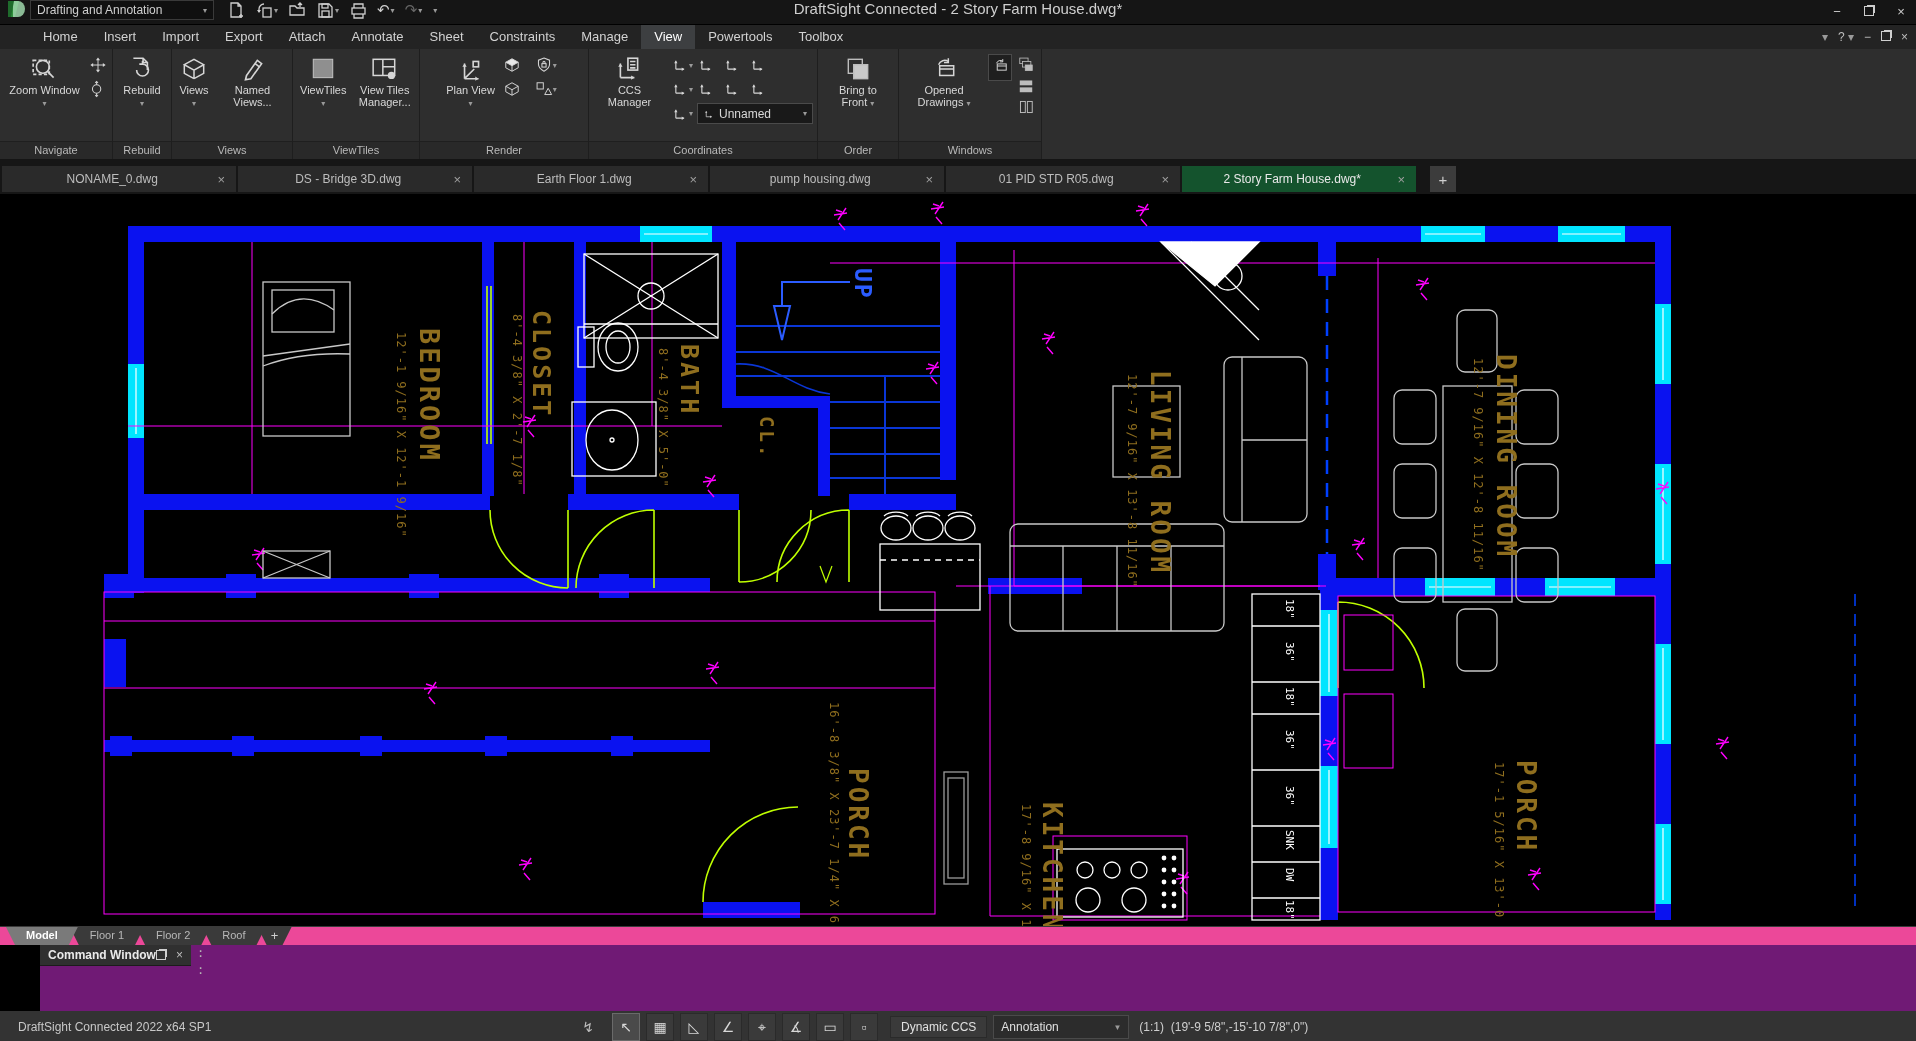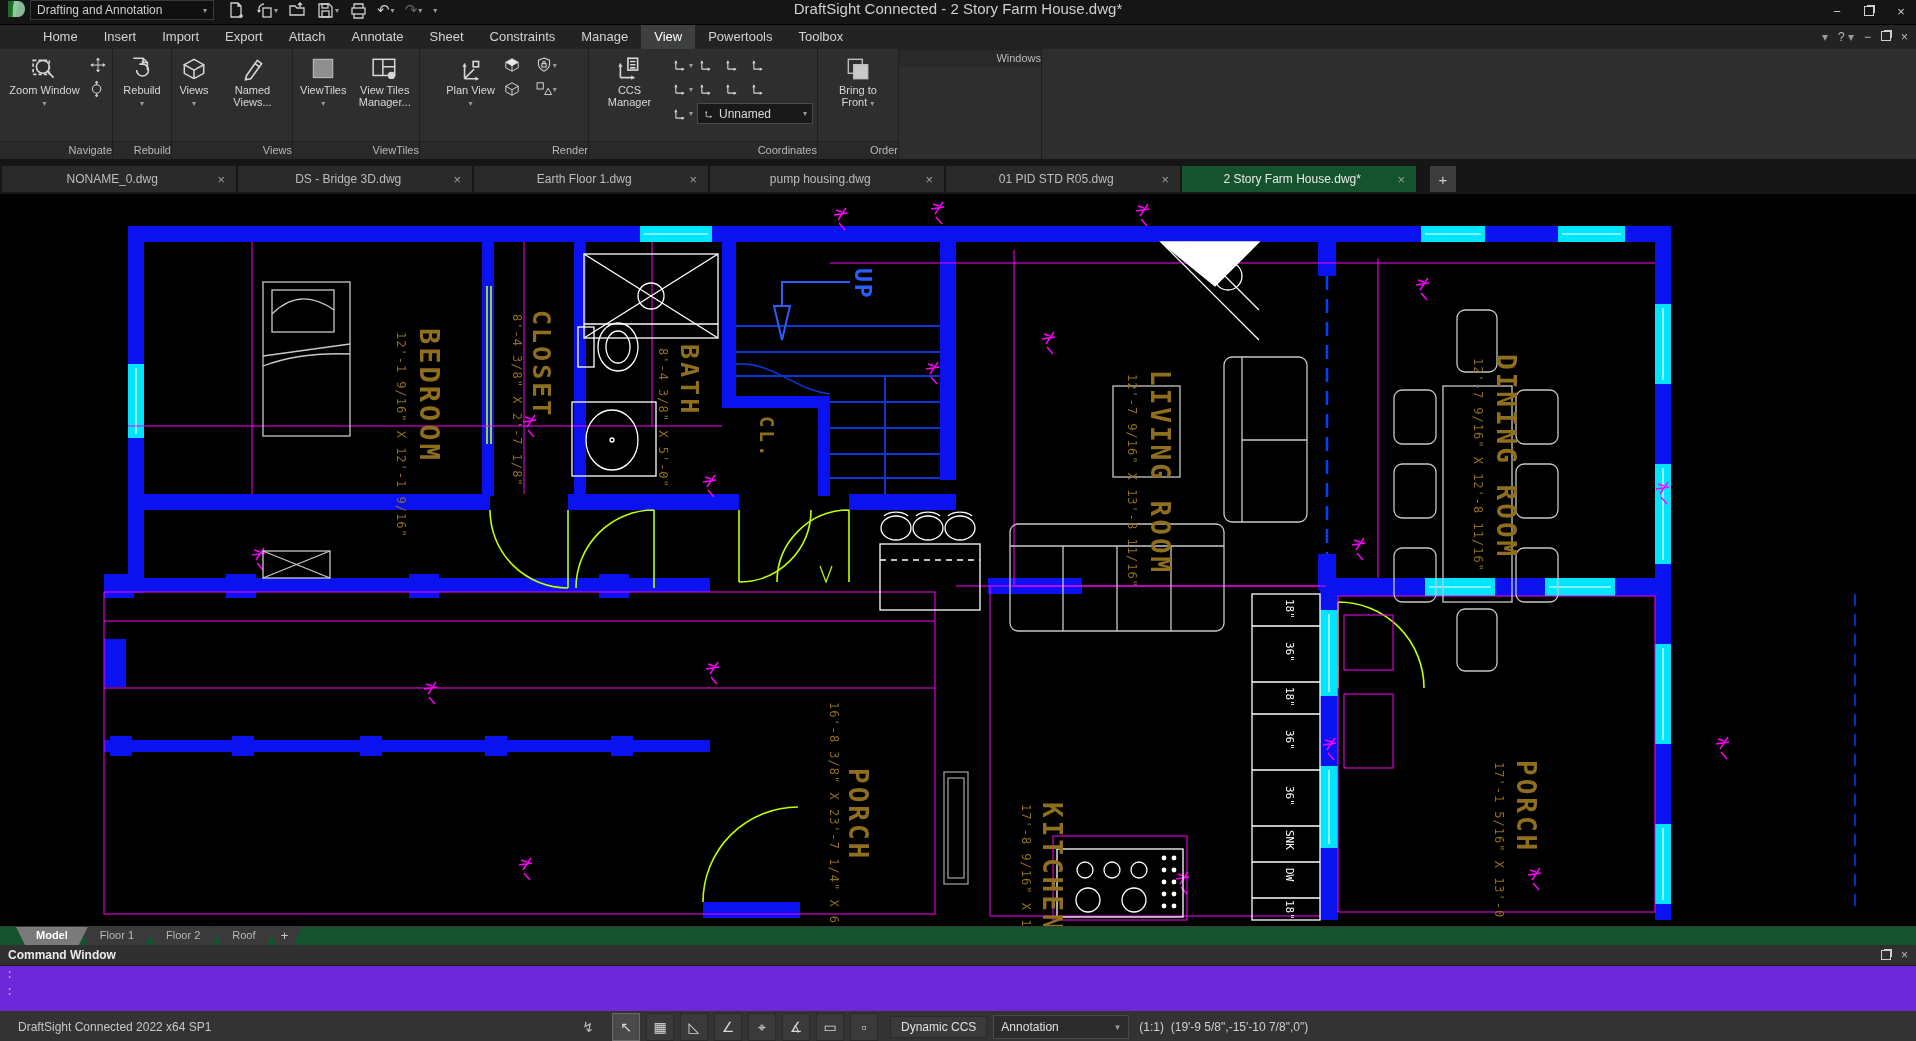--- a/index.html
+++ b/index.html
@@ -21,21 +21,21 @@
   
   .menubar{height:24px;background:#232323;display:flex;align-items:stretch;padding-left:30px;}
   .mtab{padding:0 13px;line-height:24px;font-size:13px;color:#d2d2d2;cursor:default;}
   .mtab.active{background:#3d3f41;color:#fff;}
   .menu-right{margin-left:auto;display:flex;align-items:center;gap:10px;padding-right:8px;color:#bdbdbd;}
   .menu-right span{font-size:12px;}
   
   .ribbon{height:110px;background:#2e2e2e;display:flex;align-items:stretch;border-bottom:1px solid #151515;}
   .rgroup{display:flex;flex-direction:column;border-right:1px solid #1e1e1e;flex:0 0 auto;}
   .rg-body{flex:1;display:flex;align-items:flex-start;justify-content:center;gap:5px;padding:5px 4px 0 4px;}
-  .rg-name{height:17px;line-height:16px;text-align:right;font-size:11px;color:#b9b9b9;background:#292929;border-top:1px solid #1f1f1f;}
+  .rg-name{height:17px;line-height:16px;text-align:center;font-size:11px;color:#b9b9b9;background:#292929;border-top:1px solid #1f1f1f;}
   .bigbtn{display:flex;flex-direction:column;align-items:center;gap:1px;padding:1px 3px;max-width:72px;text-align:center;}
   .bb-label{font-size:11px;color:#d8d8d8;line-height:12px;}
   .dd{font-size:8px;color:#9a9a9a;}
   .ic26{width:30px;height:28px;}
   .ic16{width:18px;height:18px;}
   .smallcol{display:flex;flex-direction:column;gap:6px;padding-top:2px;}
   .ccsgrid{display:grid;grid-template-columns:repeat(4,24px);grid-auto-rows:22px;gap:2px;align-items:center;}
   .ccscell{display:flex;align-items:center;}
   .combo{height:19px;background:#191919;border:1px solid #4a4a4a;display:flex;align-items:center;gap:4px;padding:0 5px;font-size:12px;color:#d8d8d8;}
   .pressed{background:#1f1f1f;border:1px solid #4a4a4a;padding:2px;}
@@ -48,26 +48,26 @@
   .addtab{width:26px;height:26px;background:#3c3c3c;display:flex;align-items:center;justify-content:center;color:#cfcfcf;font-size:15px;}
   
   .canvas{height:732px;background:#000;position:relative;}
   .canvas svg{display:block;}
   text.lb{font-family:"DejaVu Sans Mono",monospace;}
   .lb-room{fill:#8f6e1e;font-weight:bold;letter-spacing:3px;}
   .lb-dim{fill:#8f6e1e;letter-spacing:1px;}
   .lb-cab{fill:#ffffff;}
   .lb-up{fill:#2b5cff;font-weight:bold;letter-spacing:2px;}
   
-  .sheettabs{height:18px;background:#14532d;display:flex;align-items:stretch;padding-left:16px;border-top:1px solid #3a3a3a;}
+  .sheettabs{height:18px;background:#ec4899;display:flex;align-items:stretch;padding-left:6px;border-top:1px solid #3a3a3a;}
   .stab{padding:0 20px;line-height:17px;font-size:11px;color:#b8b8b8;background:#3a3a3a;clip-path:polygon(0 0,100% 0,calc(100% - 9px) 100%,9px 100%);margin-right:-8px;}
   .stab.active{background:#7a7a7a;color:#fff;font-weight:bold;z-index:2;}
   .saddtab{width:34px;line-height:17px;text-align:center;color:#cfcfcf;background:#3a3a3a;clip-path:polygon(0 0,100% 0,calc(100% - 9px) 100%,9px 100%);font-size:13px;}
   
-  .cmdwin{height:66px;background:#6d28d9;display:flex;flex-direction:column;}
+  .cmdwin{height:66px;background:#701a75;display:flex;flex-direction:row;margin-left:40px;}
   .cmd-header{height:20px;display:flex;align-items:center;background:#303030;padding:0 8px;border-bottom:1px solid #1c1c1c;}
   .cmd-title{font-weight:bold;font-size:12px;color:#eaeaea;}
   .cmd-icons{margin-left:auto;display:flex;gap:10px;align-items:center;color:#bdbdbd;}
   .cmd-line{font-family:"DejaVu Sans Mono",monospace;font-size:12px;color:#b5b5b5;padding:1px 6px;height:15px;}
   
   .statusbar{height:32px;background:#333333;display:flex;align-items:center;font-size:12px;color:#c8c8c8;}
   .status-left{width:560px;padding-left:18px;}
   .sicon{width:26px;height:26px;background:#3a3a3a;border:1px solid #2a2a2a;display:flex;align-items:center;justify-content:center;font-size:14px;color:#d8d8d8;margin-right:6px;}
   .sicon.plain{background:none;border:none;width:20px;margin-right:14px;color:#bdbdbd;}
   .sicon.active{background:#4a4a4a;border:1px solid #6a6a6a;}
@@ -460,20 +460,42 @@
         <svg class="ic26" viewBox="0 0 26 26">
             <use href="#i-stack"></use>
           </svg>
         <span class="bb-label"><span>Bring to Front</span> <span class="dd">▾</span></span>
       </div>
     </div>
     <div class="rg-name">Order</div>
   </div>
 
   <div class="rgroup" style="width:142px">
+    <div class="rg-body">
+      <div class="bigbtn">
+        <svg class="ic26" viewBox="0 0 26 26">
+            <use href="#i-draw"></use>
+          </svg>
+        <span class="bb-label"><span>Opened Drawings</span> <span class="dd">▾</span></span>
+      </div>
+      <span class="pressed"><svg class="ic16" viewBox="0 0 26 26">
+            <use href="#i-draw"></use>
+          </svg></span>
+      <div class="smallcol" style="gap:3px">
+        <svg class="ic16" viewBox="0 0 26 26">
+            <use href="#i-casc"></use>
+          </svg>
+        <svg class="ic16" viewBox="0 0 26 26">
+            <use href="#i-tileh"></use>
+          </svg>
+        <svg class="ic16" viewBox="0 0 26 26">
+            <use href="#i-tilev"></use>
+          </svg>
+      </div>
+    </div>
     <div class="rg-name">Windows</div>
   </div>
   <div style="flex:1"></div>
 </div>
 
 <div class="doctabs">
   <div id="doc-tabs" style="display:flex;gap:2px">
       <div class="dtab">
         <span class="lbl">NONAME_0.dwg</span>
         <span class="cls">×</span>

